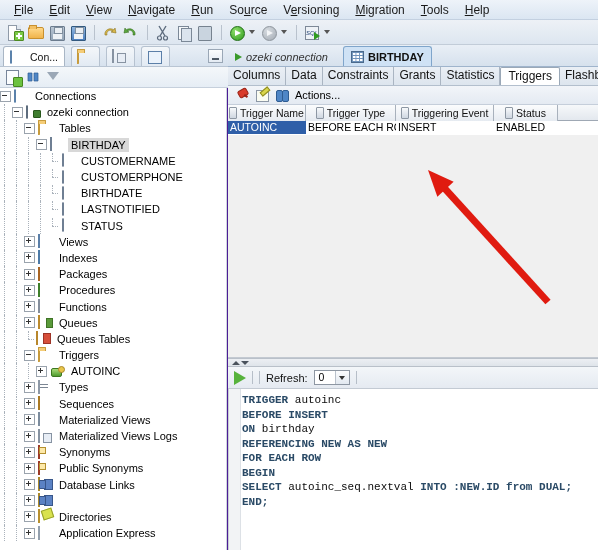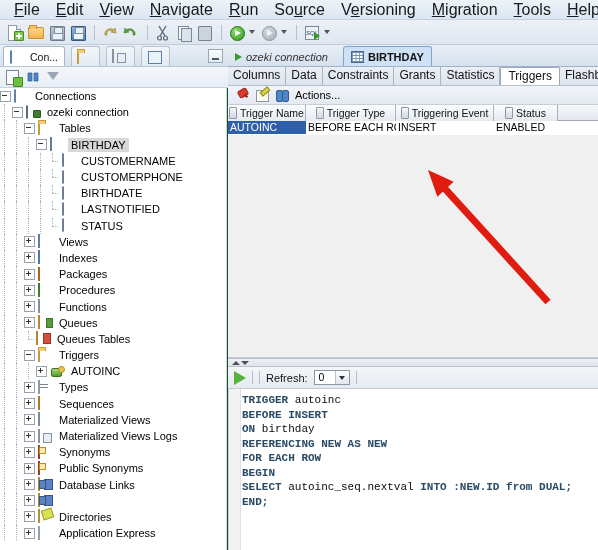--- a/index.html
+++ b/index.html
@@ -12,21 +12,21 @@
   #app{position:relative;width:598px;height:550px;overflow:hidden;background:#eceeef;}
 
   
   .menubar{
     position:absolute;left:0;top:0;width:598px;height:20px;
     background:linear-gradient(to bottom,#eef3f9,#dbe6f2);
     border-bottom:1px solid #c3d0e0;
     display:flex;align-items:center;padding-left:6px;box-sizing:border-box;
   }
   .menuitem{
-    padding:2px 8px;font-size:16px;color:#1a1a1a;white-space:nowrap;cursor:default;
+    padding:2px 8px;font-size:12px;color:#1a1a1a;white-space:nowrap;cursor:default;
   }
   .menuitem .mn{text-decoration:underline;}
 
   
   .toolbar{
     position:absolute;left:0;top:20px;width:598px;height:25px;
     background:linear-gradient(to bottom,#edf1f6,#dde6f0);
     border-bottom:1px solid #c2ccd8;
     display:flex;align-items:center;padding-left:5px;box-sizing:border-box;
   }
@@ -51,21 +51,21 @@
   .copy2{position:absolute;left:7px;top:5px;width:9px;height:12px;background:#dbe4ee;border:1px solid #7b8897;}
   .paste{position:absolute;left:3px;top:3px;width:12px;height:13px;background:#c9d4df;border:1px solid #76828f;border-radius:1px;}
   .gcirc{position:absolute;left:3px;top:3px;width:13px;height:13px;border-radius:50%;background:radial-gradient(circle at 35% 30%,#8ede6a,#2f9b1e);border:1px solid #1f6f13;}
   .gcirc:after{content:"";position:absolute;left:4px;top:3px;border-left:6px solid #fff;border-top:3.5px solid transparent;border-bottom:3.5px solid transparent;}
   .gcirc.gray{background:radial-gradient(circle at 35% 30%,#d7dce1,#a3abb4);border-color:#8d949c;}
   .gcirc.gray:after{border-left-color:#f3f5f7;}
   .sqlico{position:absolute;left:3px;top:3px;width:12px;height:12px;background:#eef2f7;border:1px solid #7d8897;font-size:6px;line-height:12px;text-align:center;color:#2b4a7a;font-family:"Liberation Sans",sans-serif;}
   .sqlgo{position:absolute;left:12px;top:9px;width:0;height:0;border-left:6px solid #2f9b1e;border-top:4px solid transparent;border-bottom:4px solid transparent;}
 
   
-  .leftpanel{position:absolute;left:0;top:45px;width:228px;height:505px;background:#14532d;}
+  .leftpanel{position:absolute;left:0;top:45px;width:228px;height:505px;background:#4c1d95;}
   .lp-tabstrip{
     position:absolute;left:0;top:0;width:228px;height:22px;
     background:linear-gradient(to bottom,#e9eff6,#d7e2ee);border-bottom:1px solid #b9c5d3;
     display:flex;align-items:flex-end;box-sizing:border-box;
   }
   .lp-tab{
     height:20px;display:flex;align-items:center;gap:3px;
     padding:0 6px;font-size:10.5px;background:#fff;
     border:1px solid #a9b6c5;border-bottom:none;border-radius:3px 3px 0 0;
     margin-left:3px;box-sizing:border-box;color:#111;

